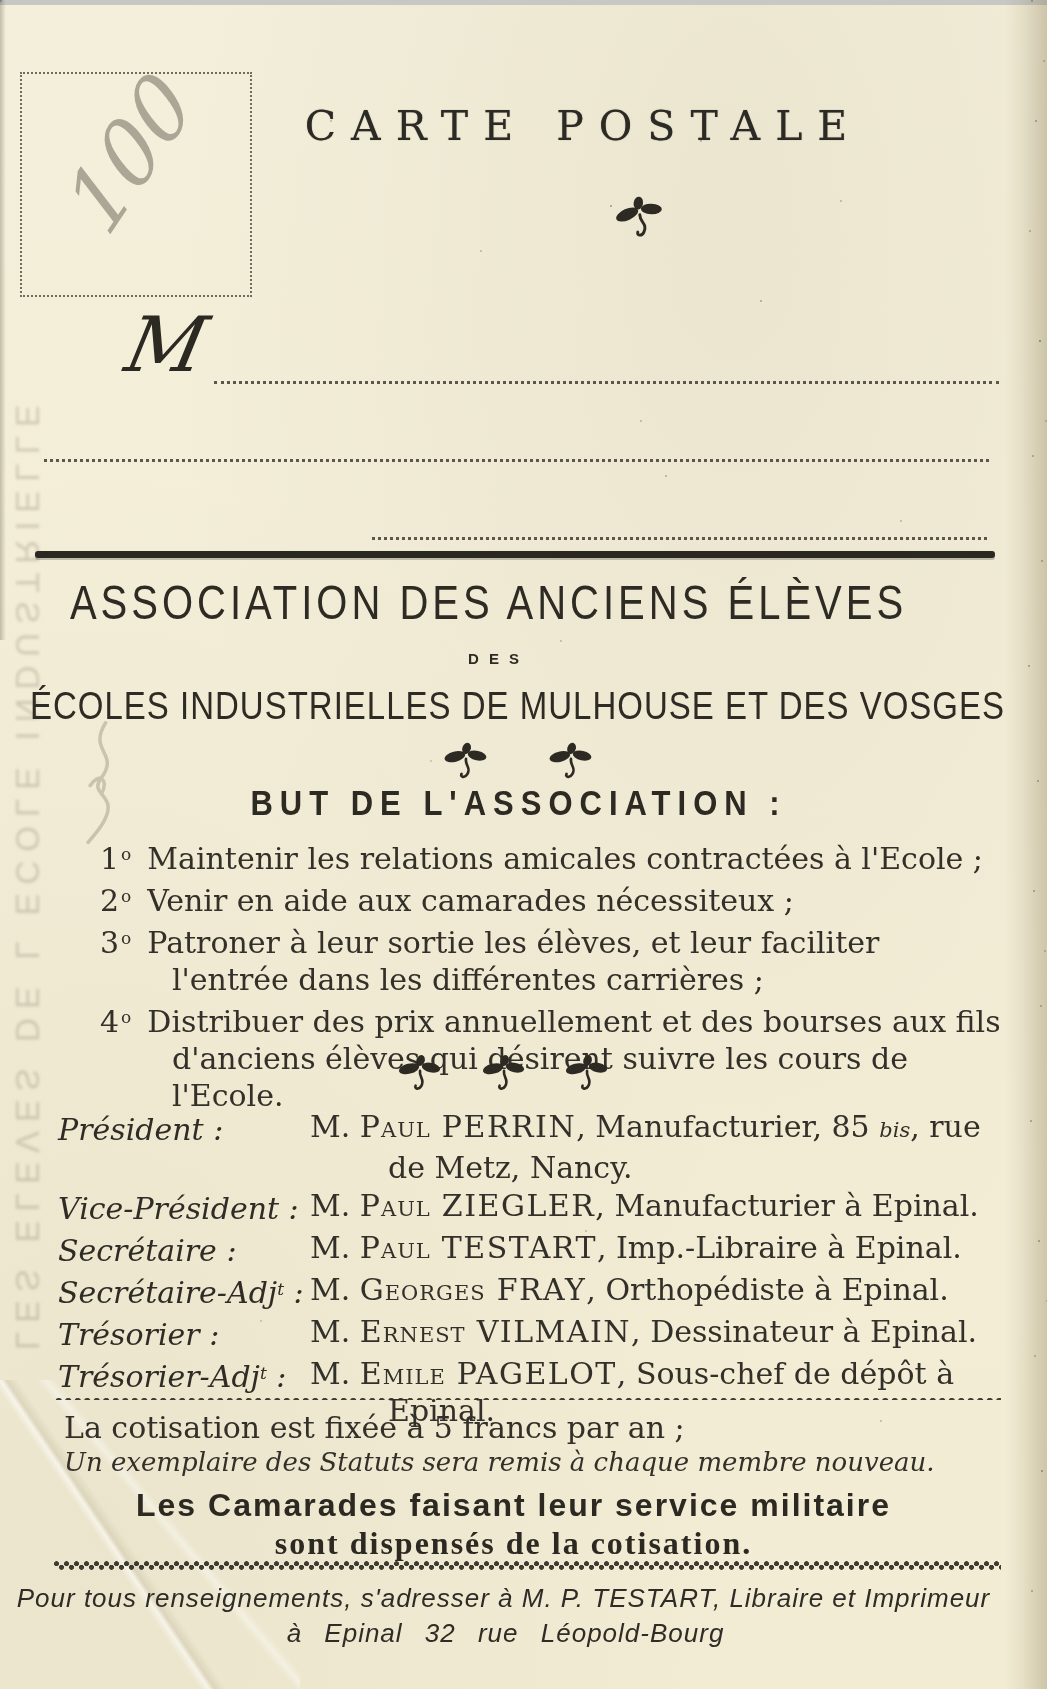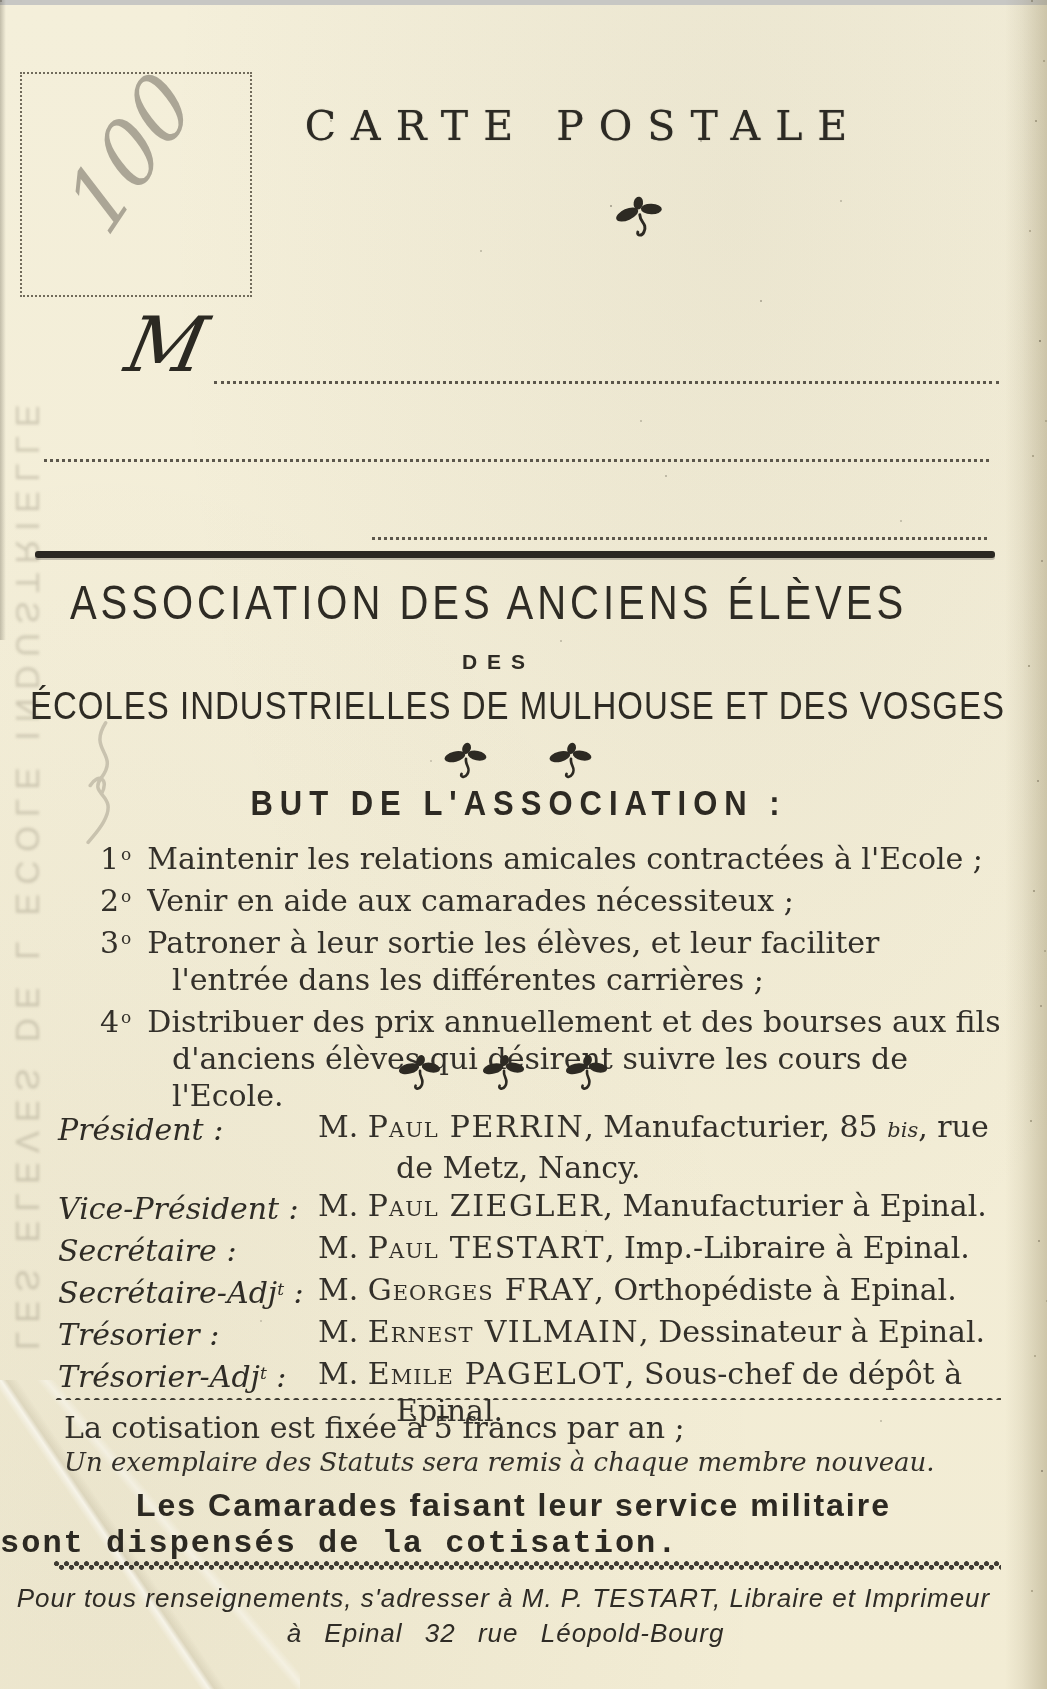--- a/index.html
+++ b/index.html
@@ -66,57 +66,57 @@
   .addr-line { position:absolute; border-bottom:3px dotted rgba(58,54,45,.82); height:0; }
   .addr-1 { top:381px; left:214px; right:48px; }
   .addr-2 { top:459px; left:44px;  right:58px; }
   .addr-3 { top:537px; left:372px; right:60px; }
   .rule-thick { position:absolute; top:551px; left:35px; right:52px; height:7px;
     background:#2b2822; border-radius:3px; box-shadow:0 2px 0 rgba(43,40,34,.25); }
   .assoc-1 { position:absolute; top:577px; left:0; right:70px; text-align:center;
     font-family:"Liberation Sans",sans-serif; font-size:40px; letter-spacing:4px;
     color:#2e2b24; transform:scaleY(1.18); transform-origin:top; }
   .assoc-2 { position:absolute; top:650px; left:0; right:50px; text-align:center;
-    font-family:"Liberation Sans",sans-serif; font-size:21px; letter-spacing:10px;
+    font-family:"Liberation Sans",sans-serif; font-size:15px; letter-spacing:10px;
     font-weight:bold; color:#2e2b24; }
   .assoc-3 { position:absolute; top:684px; left:18px; right:30px; text-align:center;
     font-family:"Liberation Sans",sans-serif; font-size:33px; letter-spacing:1px;
     color:#2e2b24; transform:scaleY(1.15); transform-origin:top; }
   .fleuron-pair { position:absolute; top:740px; left:0; right:10px; text-align:center; }
   .fleuron-pair svg { width:48px; height:40px; margin:0 26px; }
   .but-heading { position:absolute; top:784px; left:0; right:10px; text-align:center;
     font-family:"Liberation Sans",sans-serif; font-weight:bold; font-size:31px;
     letter-spacing:7px; color:#2d2a23; transform:scaleY(1.12); transform-origin:top; }
   .purpose-list { position:absolute; top:836px; left:52px; right:44px; }
   .purpose-item { font-size:30px; line-height:37px; color:#33302a;
     padding-left:72px; text-indent:-72px; margin-bottom:1px;margin-left:48px; }
   .purpose-item .num { letter-spacing:2px; }
   .purpose-item sup { font-size:17px; vertical-align:9px; }
   .purpose-item .txt { padding-left:14px; }
   .fleuron-trio { position:absolute; top:1052px; left:0; right:40px; text-align:center; }
   .fleuron-trio svg { width:46px; height:40px; margin:0 16px; }
   .officers { position:absolute; top:1108px; left:58px; right:40px; }
-  .officer-row { display:flex; align-items:flex-start; margin-bottom:1px;gap:8px; }
+  .officer-row { display:flex; align-items:flex-start; margin-bottom:1px; }
   .officer-role { flex:0 0 252px; font-style:italic; font-size:30px; line-height:37px; color:#2f2c26; }
   .officer-role sup { font-size:17px; vertical-align:8px; font-style:italic; }
   .officer-value { flex:1; font-size:30px; line-height:37px; color:#33302a;
     padding-left:78px; text-indent:-78px; }
   .officer-value .fname { font-variant:small-caps; letter-spacing:1px;margin-top:44px; }
   .officer-value .lname { letter-spacing:1.5px; }
   .officer-value .bis { font-style:italic; font-size:21px; }
   .rule-scallop { position:absolute; top:1391px; left:54px; right:46px; height:10px;
     background:radial-gradient(circle at 50% 115%, #2d2a23 0 3.1px, transparent 3.8px);
     background-size:9.5px 9px; background-repeat:repeat-x; opacity:.9; }
   .note-1 { position:absolute; top:1410px; left:64px; right:60px; font-size:30px; color:#33302a; }
   .note-2 { position:absolute; top:1447px; left:64px; right:40px; font-size:26px; color:#33302a;font-style:italic; }
   .bold-1 { position:absolute; top:1487px; left:0; right:20px; text-align:center;
     font-family:"Liberation Sans",sans-serif; font-weight:bold; font-size:32px;
     letter-spacing:2px; color:#2c2922; }
-  .bold-2 { position:absolute; top:1525px; left:0; right:20px; 
-    font-family:Liberation Mono, monospace; font-weight:bold; font-size:32px;
+  .bold-2 { position:absolute; top:1525px; left:0; right:20px; text-align:center;
+    font-family:Liberation Serif, serif; font-weight:bold; font-size:32px;
     letter-spacing:2px; color:#2c2922; }
   .rule-wave { position:absolute; top:1561px; left:54px; right:46px; height:9px;
     background:
       radial-gradient(circle at 25% 30%, #2d2a23 0 2.2px, transparent 2.8px),
       radial-gradient(circle at 75% 70%, #2d2a23 0 2.2px, transparent 2.8px);
     background-size:10px 9px; background-repeat:repeat-x; opacity:.9; }
   .footer-1 { position:absolute; top:1583px; left:0; right:40px; text-align:center;
     font-family:"Liberation Sans",sans-serif; font-style:italic; font-size:26px;
     letter-spacing:1px; color:#2f2c26; }
   .footer-2 { position:absolute; top:1618px; left:0; right:36px; text-align:center;

